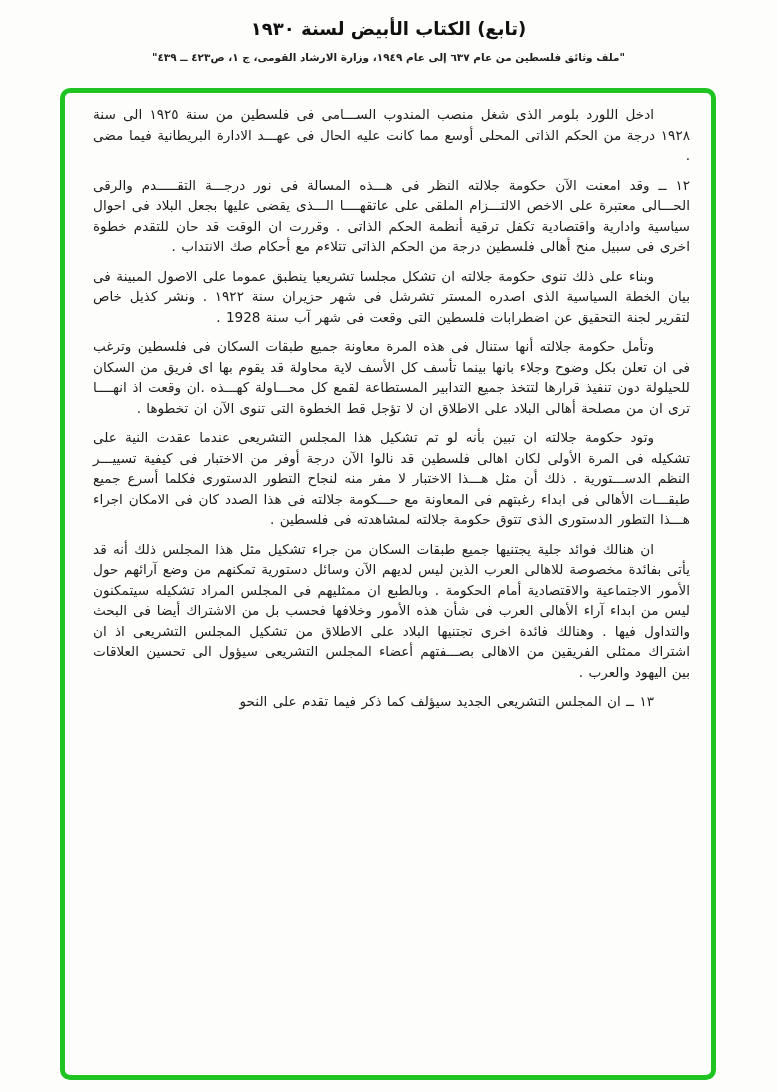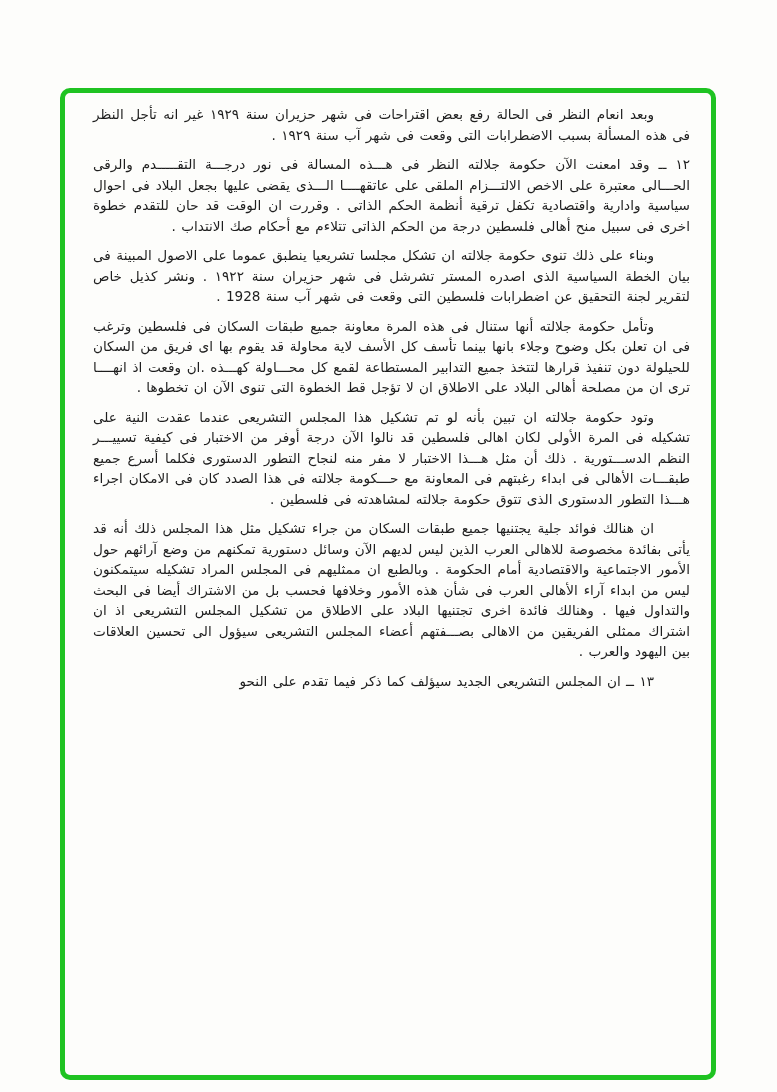--- a/index.html
+++ b/index.html
@@ -64,25 +64,29 @@
   }
   
   .doc-body p.flush { text-indent: 0; }
   .doc-body p:last-child { margin-bottom: 12px; }
 </style>
 </head>
 <body>
 
 <div class="page">
 
+  <div class="header">
+    <div class="doc-title">(تابع) الكتاب الأبيض لسنة ١٩٣٠</div>
+    <div class="source-note">"ملف وثائق فلسطين من عام ٦٣٧ إلى عام ١٩٤٩، وزارة الارشاد القومى، ج ١، ص٤٢٣ ــ ٤٣٩"</div>
+  </div>
 
   <div class="highlight-frame"></div>
 
   <div class="doc-body">
-    <p>وبعد انعام النظر فى الحالة رفع بعض اقتراحات فى شهر حزيران سنة ١٩٢٩ غير انه تأجل النظر فى هذه المسألة بسبب الاضطرابات التى وقعت فى شهر آب سنة ١٩٢٩ .</p>
+    <p>ادخل اللورد بلومر الذى شغل منصب المندوب الســـامى فى فلسطين من سنة ١٩٢٥ الى سنة ١٩٢٨ درجة من الحكم الذاتى المحلى أوسع مما كانت عليه الحال فى عهـــد الادارة البريطانية فيما مضى .</p>
     <p class="flush">١٢ ــ وقد امعنت الآن حكومة جلالته النظر فى هـــذه المسالة فى نور درجـــة التقـــــدم والرقى الحـــالى معتبرة على الاخص الالتـــزام الملقى على عاتقهــــا الـــذى يقضى عليها بجعل البلاد فى احوال سياسية وادارية واقتصادية تكفل ترقية أنظمة الحكم الذاتى . وقررت ان الوقت قد حان للتقدم خطوة اخرى فى سبيل منح أهالى فلسطين درجة من الحكم الذاتى تتلاءم مع أحكام صك الانتداب .</p>
     <p>وبناء على ذلك تنوى حكومة جلالته ان تشكل مجلسا تشريعيا ينطبق عموما على الاصول المبينة فى بيان الخطة السياسية الذى اصدره المستر تشرشل فى شهر حزيران سنة ١٩٢٢ . ونشر كذيل خاص لتقرير لجنة التحقيق عن اضطرابات فلسطين التى وقعت فى شهر آب سنة 1928 .</p>
     <p>وتأمل حكومة جلالته أنها ستنال فى هذه المرة معاونة جميع طبقات السكان فى فلسطين وترغب فى ان تعلن بكل وضوح وجلاء بانها بينما تأسف كل الأسف لاية محاولة قد يقوم بها اى فريق من السكان للحيلولة دون تنفيذ قرارها لتتخذ جميع التدابير المستطاعة لقمع كل محـــاولة كهـــذه .ان وقعت اذ انهــــا ترى ان من مصلحة أهالى البلاد على الاطلاق ان لا تؤجل قط الخطوة التى تنوى الآن ان تخطوها .</p>
     <p>وتود حكومة جلالته ان تبين بأنه لو تم تشكيل هذا المجلس التشريعى عندما عقدت النية على تشكيله فى المرة الأولى لكان اهالى فلسطين قد نالوا الآن درجة أوفر من الاختبار فى كيفية تسييـــر النظم الدســـتورية . ذلك أن مثل هـــذا الاختبار لا مفر منه لنجاح التطور الدستورى فكلما أسرع جميع طبقـــات الأهالى فى ابداء رغبتهم فى المعاونة مع حـــكومة جلالته فى هذا الصدد كان فى الامكان اجراء هـــذا التطور الدستورى الذى تتوق حكومة جلالته لمشاهدته فى فلسطين .</p>
     <p>ان هنالك فوائد جلية يجتنيها جميع طبقات السكان من جراء تشكيل مثل هذا المجلس ذلك أنه قد يأتى بفائدة مخصوصة للاهالى العرب الذين ليس لديهم الآن وسائل دستورية تمكنهم من وضع آرائهم حول الأمور الاجتماعية والاقتصادية أمام الحكومة . وبالطبع ان ممثليهم فى المجلس المراد تشكيله سيتمكنون ليس من ابداء آراء الأهالى العرب فى شأن هذه الأمور وخلافها فحسب بل من الاشتراك أيضا فى البحث والتداول فيها . وهنالك فائدة اخرى تجتنيها البلاد على الاطلاق من تشكيل المجلس التشريعى اذ ان اشتراك ممثلى الفريقين من الاهالى بصـــفتهم أعضاء المجلس التشريعى سيؤول الى تحسين العلاقات بين اليهود والعرب .</p>
     <p>١٣ ــ ان المجلس التشريعى الجديد سيؤلف كما ذكر فيما تقدم على النحو</p>
   </div>
 
 </div>
 

